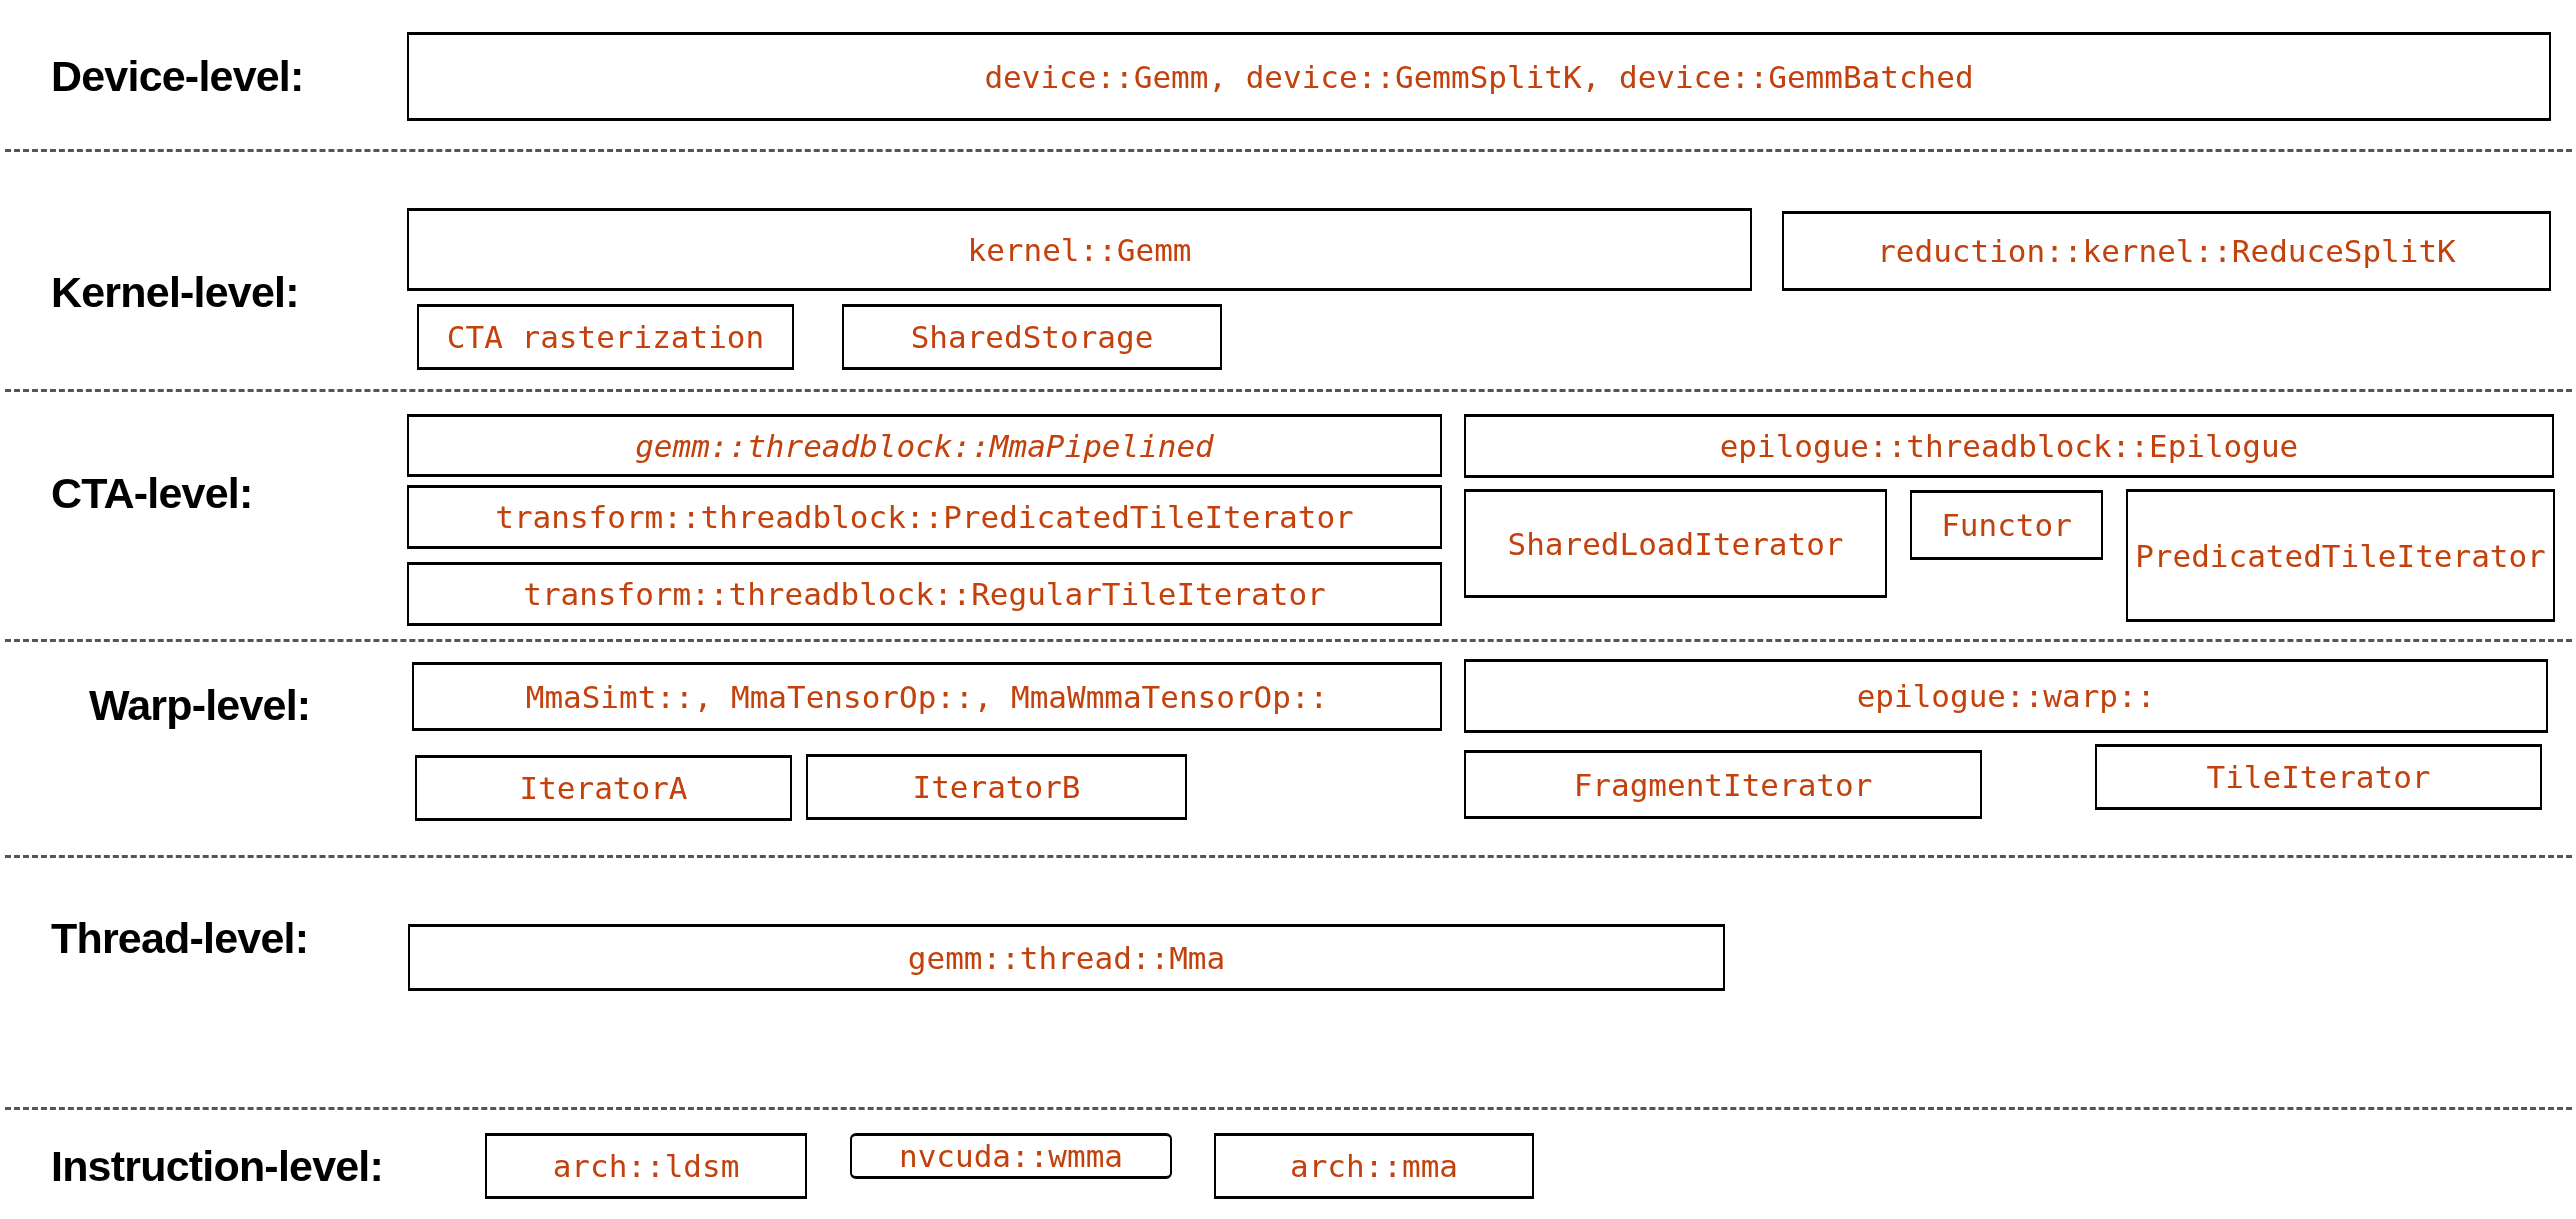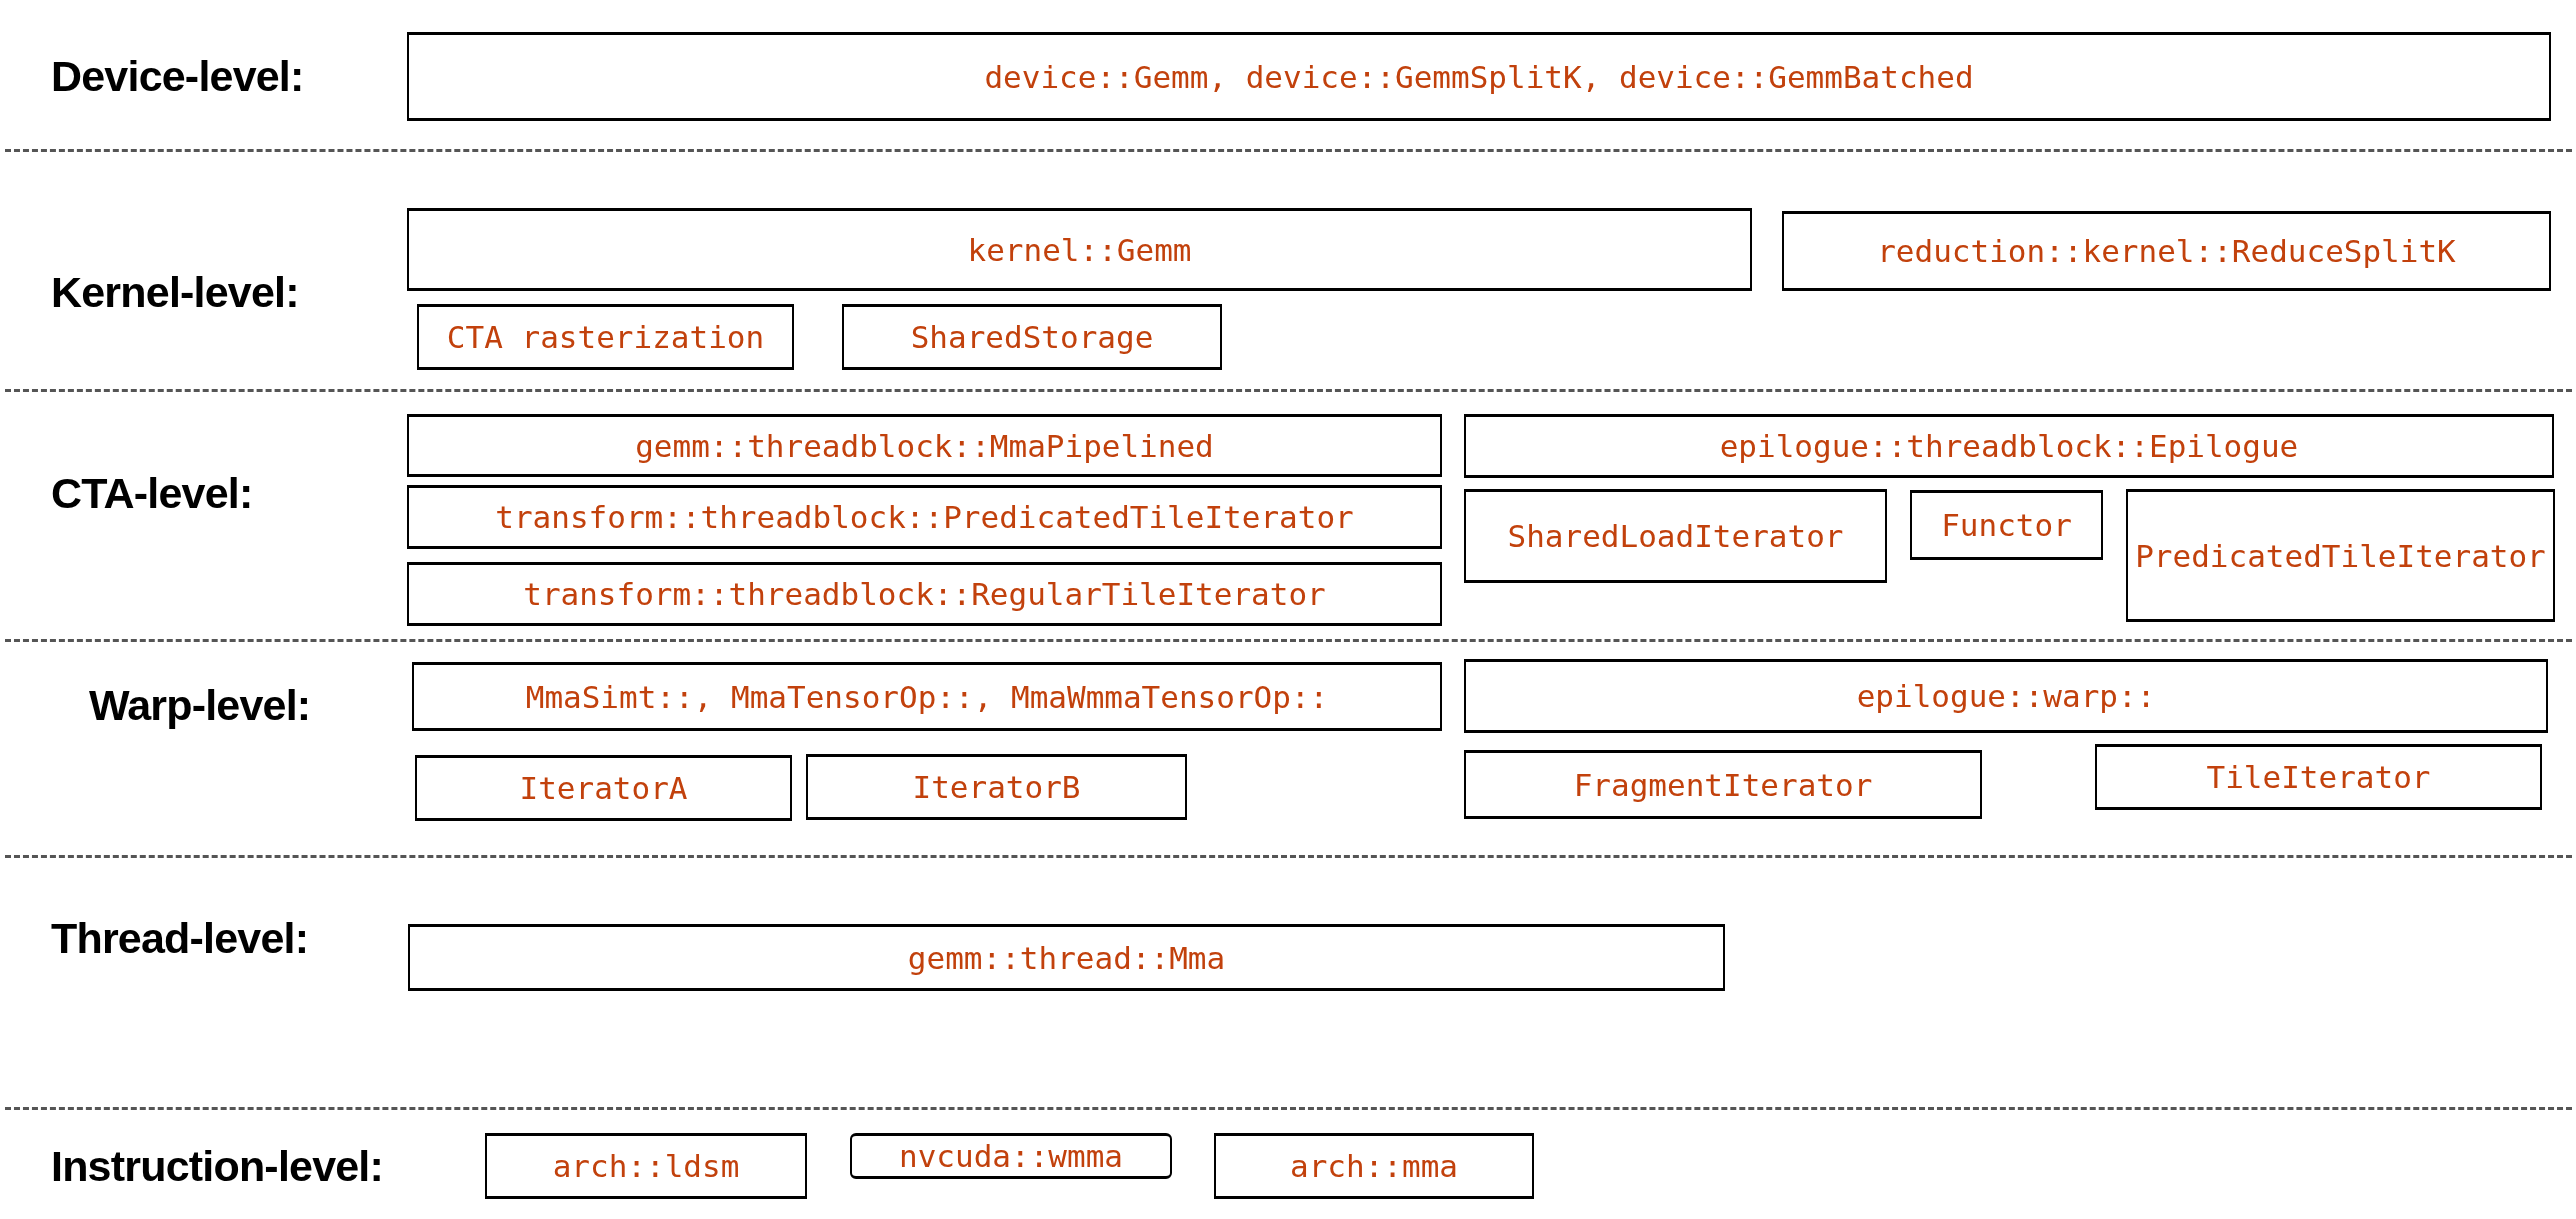--- a/index.html
+++ b/index.html
@@ -64,24 +64,24 @@
 
   <div class="level-label" style="top:256px;margin-top:9px;">Kernel-level:</div>
   <div class="box" style="left:407px;top:208px;width:1345px;height:83px;">kernel::Gemm</div>
   <div class="box" style="left:1782px;top:211px;width:769px;height:80px;">reduction::kernel::ReduceSplitK</div>
   <div class="box" style="left:417px;top:304px;width:377px;height:66px;">CTA rasterization</div>
   <div class="box" style="left:842px;top:304px;width:380px;height:66px;">SharedStorage</div>
 
   <div class="sep" style="top:389px;"></div>
 
   <div class="level-label" style="top:466px;">CTA-level:</div>
-  <div class="box" style="left:407px;top:414px;width:1035px;height:63px;">gemm::threadblock::MmaPipelined</div>
+  <div class="box" style="left:407px;top:414px;width:1035px;height:63px;font-style:italic;">gemm::threadblock::MmaPipelined</div>
   <div class="box" style="left:407px;top:485px;width:1035px;height:64px;">transform::threadblock::PredicatedTileIterator</div>
   <div class="box" style="left:1464px;top:414px;width:1090px;height:64px;">epilogue::threadblock::Epilogue</div>
-  <div class="box" style="left:1464px;top:489px;width:423px;height:94px;">SharedLoadIterator</div>
+  <div class="box" style="left:1464px;top:489px;width:423px;height:109px;">SharedLoadIterator</div>
   <div class="box" style="left:1910px;top:490px;width:193px;height:70px;">Functor</div>
   <div class="box" style="left:2126px;top:489px;width:429px;height:133px;">PredicatedTileIterator</div>
   <div class="box" style="left:407px;top:562px;width:1035px;height:64px;">transform::threadblock::RegularTileIterator</div>
 
   <div class="sep" style="top:639px;"></div>
 
   <div class="level-label" style="top:678px;margin-left:38px;">Warp-level:</div>
   <div class="box" style="left:412px;top:662px;width:1030px;height:69px;">MmaSimt::, MmaTensorOp::, MmaWmmaTensorOp::</div>
   <div class="box" style="left:1464px;top:659px;width:1084px;height:74px;">epilogue::warp::</div>
   <div class="box" style="left:415px;top:755px;width:377px;height:66px;">IteratorA</div>

